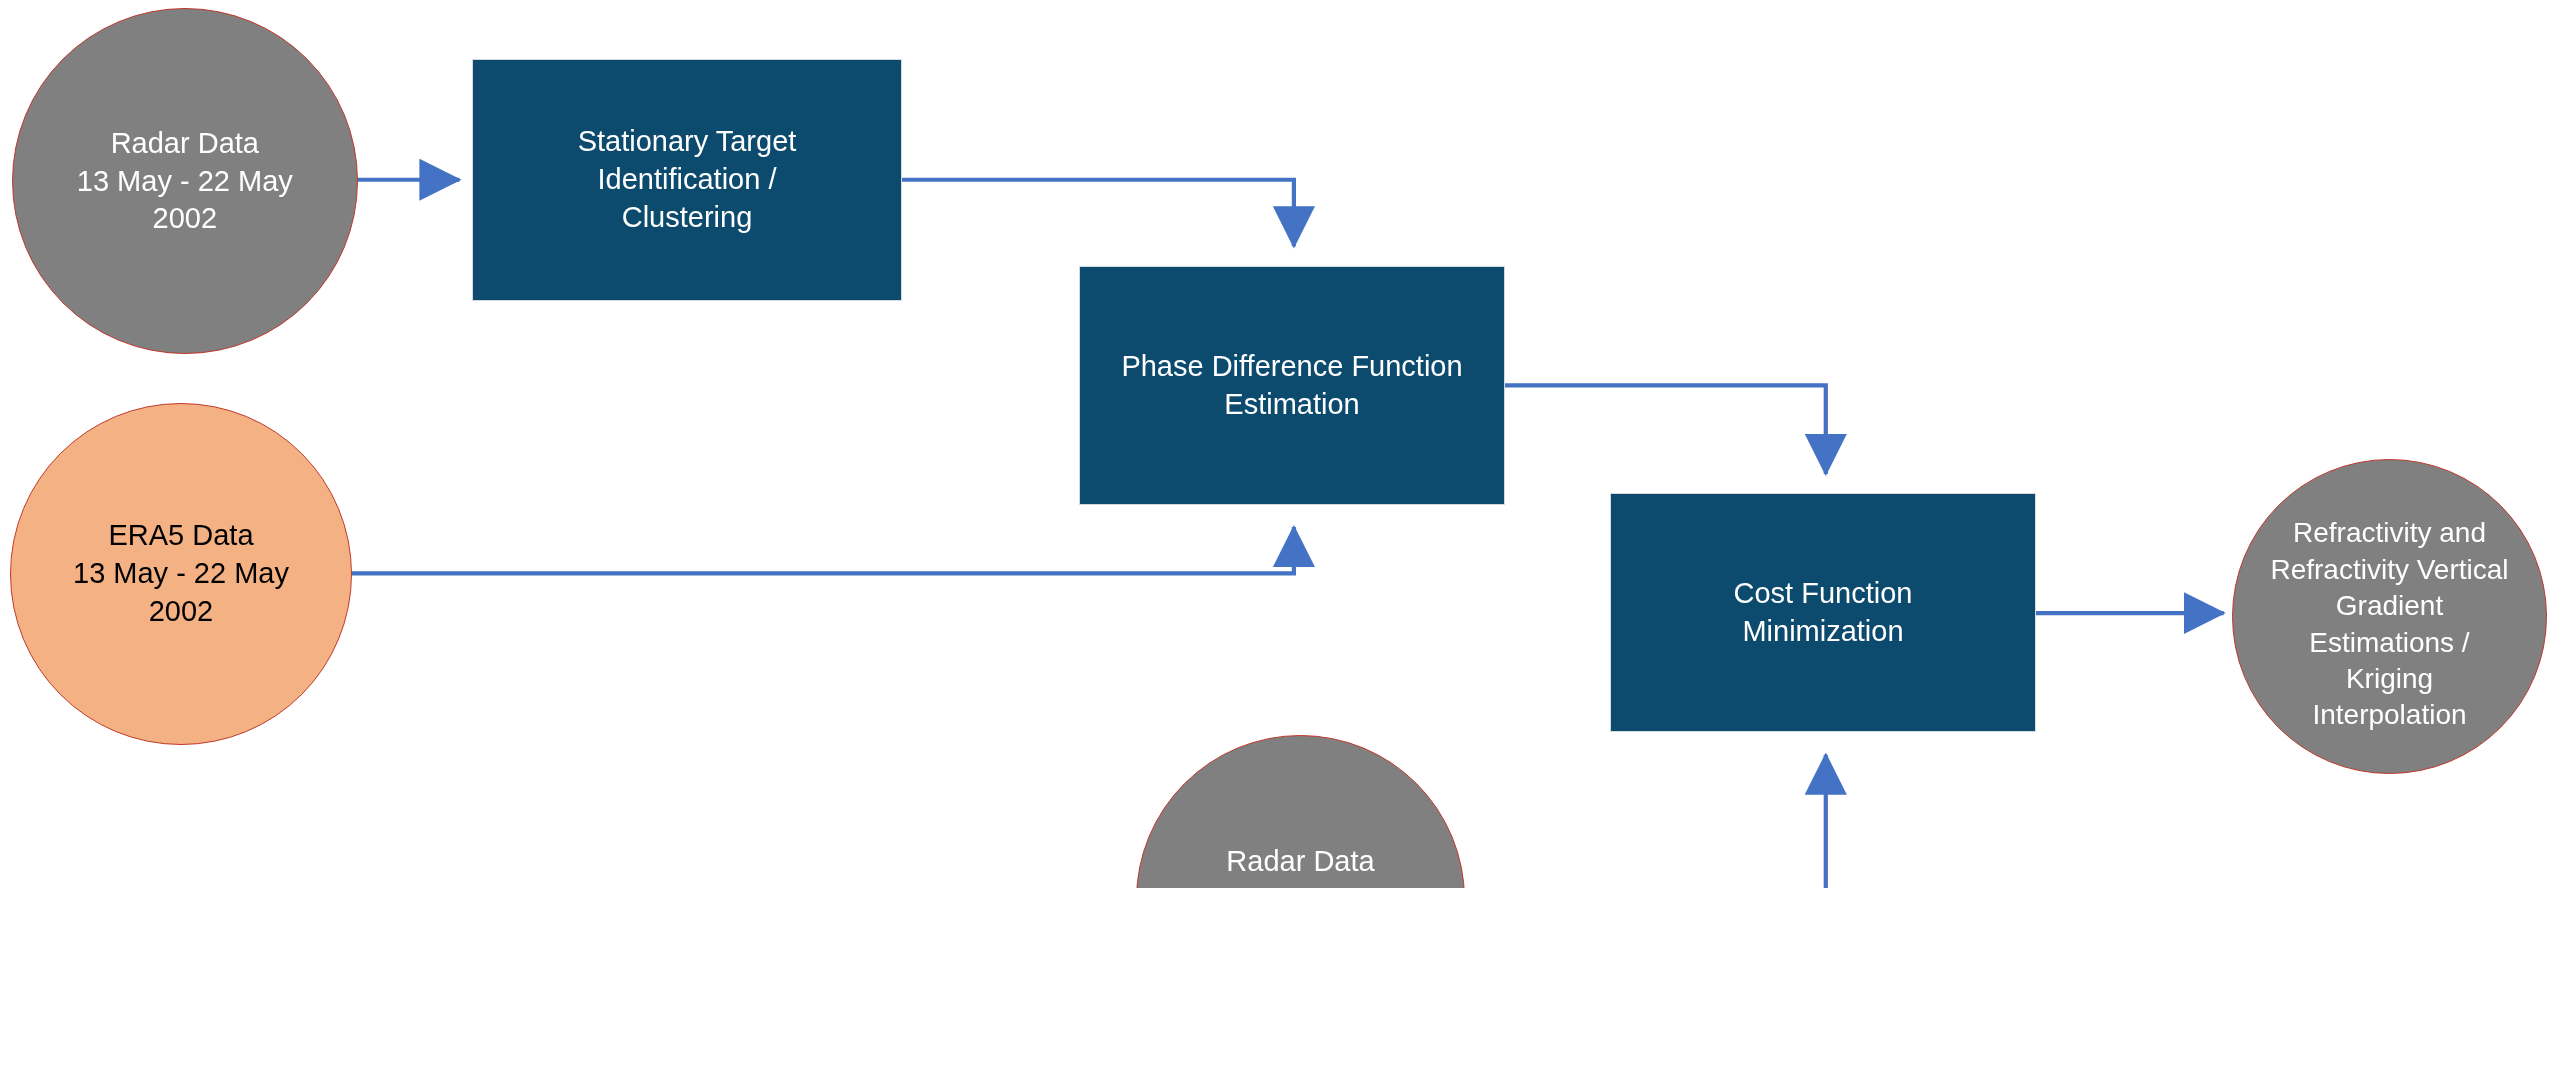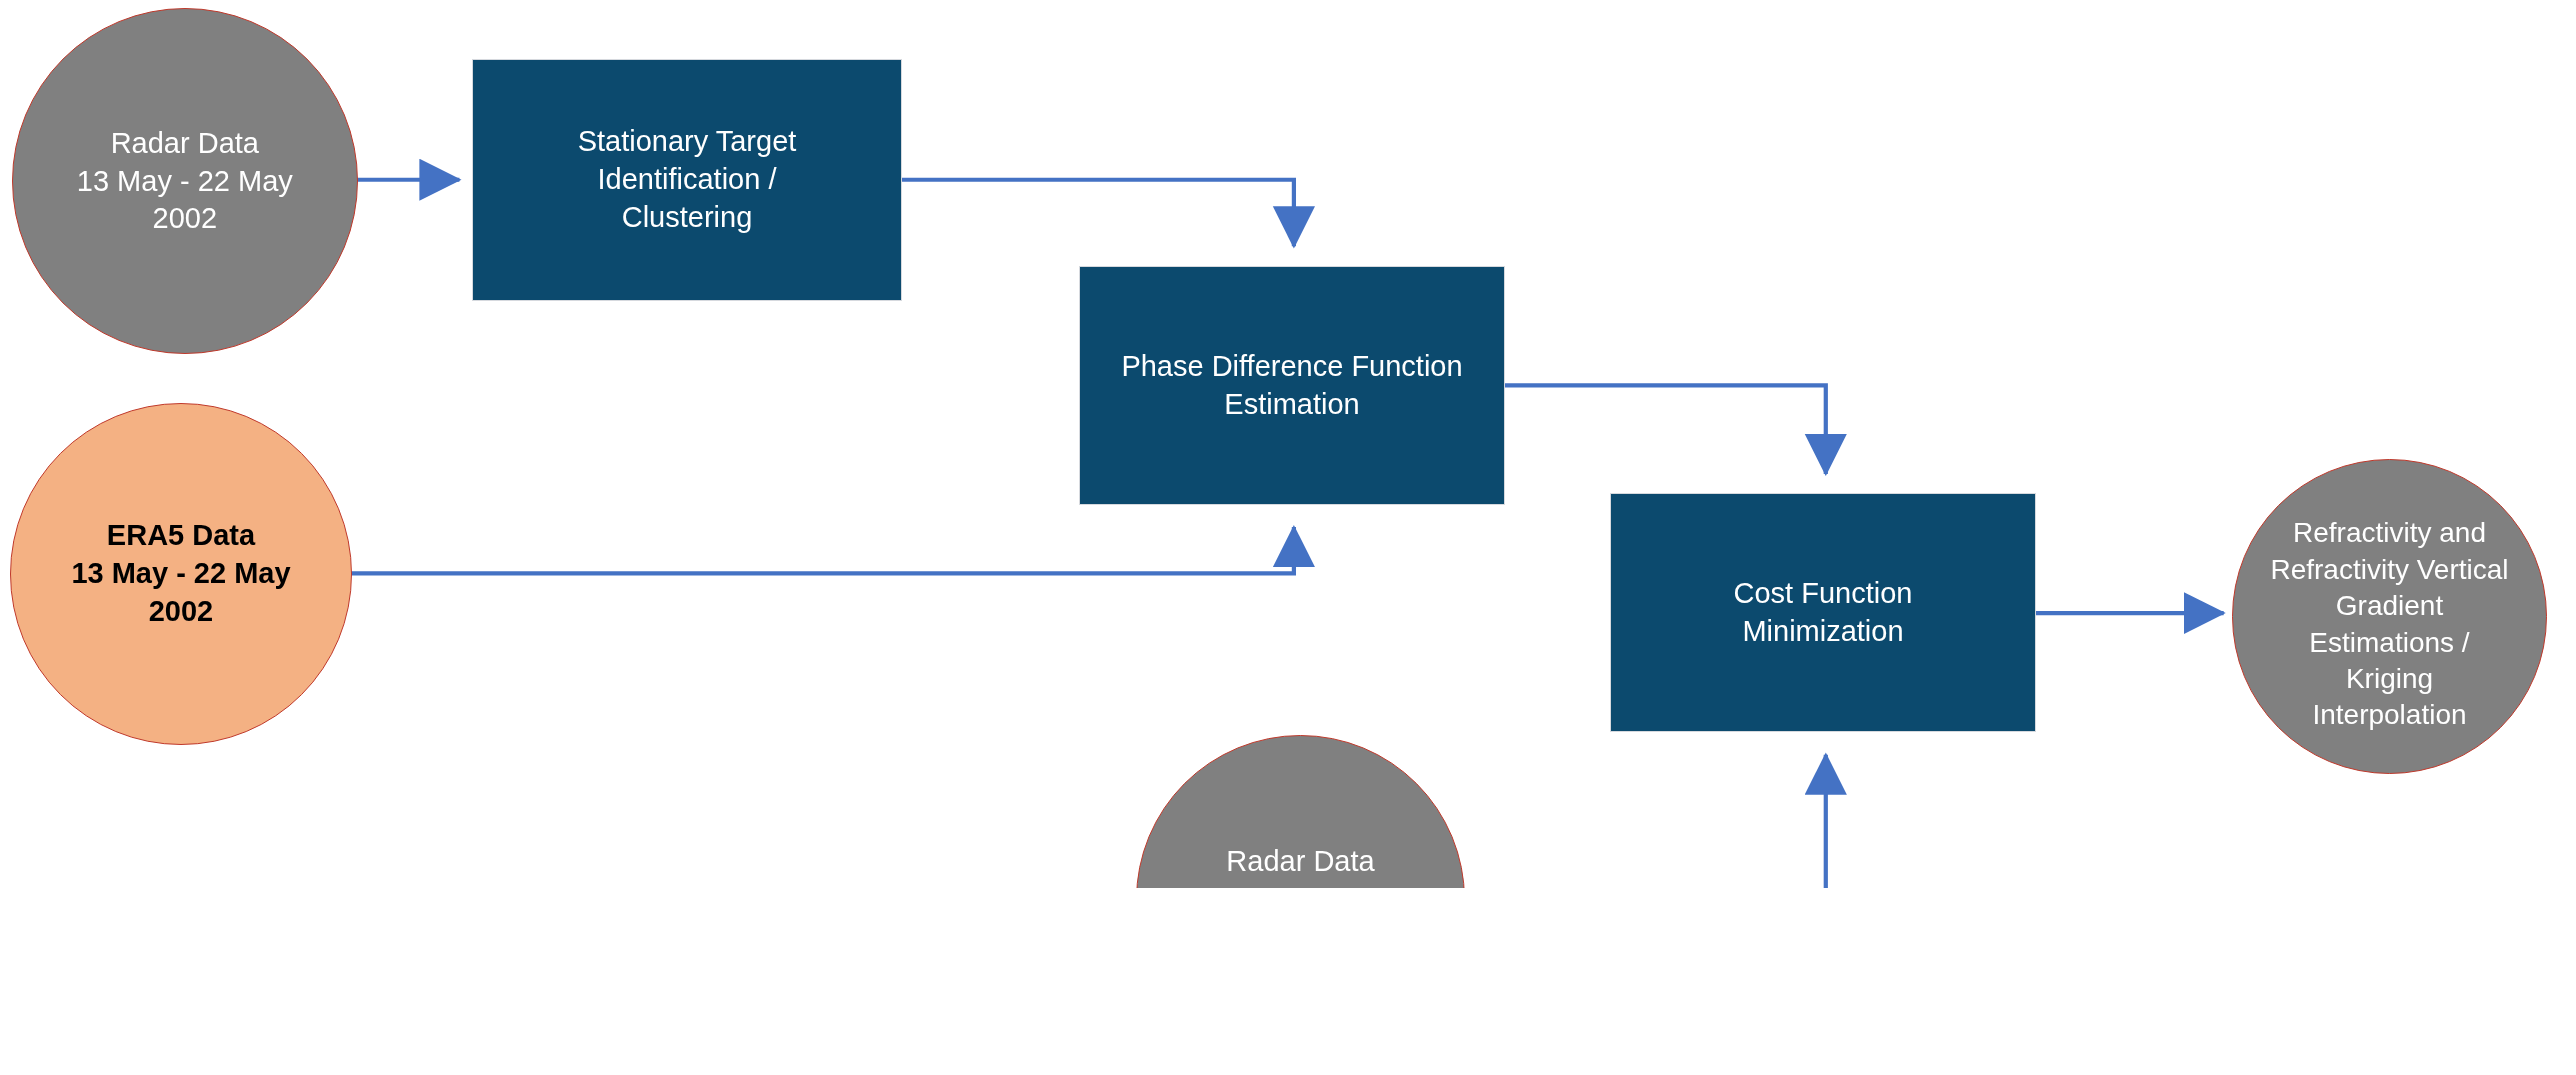--- a/index.html
+++ b/index.html
@@ -56,21 +56,21 @@
   
   .process {
     background: #0c4a6e;
     color: #ffffff;
     border: 0.8px solid #D6D9DE;
   }
 
   
   #node-radar-1  { left: 11.8px;   top: 8.4px;   width: 346px; height: 346px;  font-size: 29px; }
   #node-stationary-target { left: 472px; top: 59px;  width: 430px; height: 242px; font-size: 29px; }
-  #node-era5     { left: 10px;   top: 403px;  width: 342px; height: 342px;  font-size: 29px; font-weight: bold; }
+  #node-era5     { left: 10px;   top: 403px;  width: 342px; height: 342px;  font-size: 29px; }
   #node-phase-difference  { left: 1079px; top: 266px; width: 426px; height: 239px; font-size: 29px; }
   #node-cost-function     { left: 1610px; top: 493px; width: 426px; height: 239px; font-size: 29px; }
   #node-radar-2  { left: 1136px; top: 735px;  width: 329px; height: 329px;  font-size: 29px; }
   #node-output   { left: 2232px; top: 459px;  width: 315px; height: 315px;  font-size: 28px; }
   #node-output .label { padding: 0 6.7px; margin-top: 16px; }
 </style>
 </head>
 <body>
 
 <div id="canvas">

